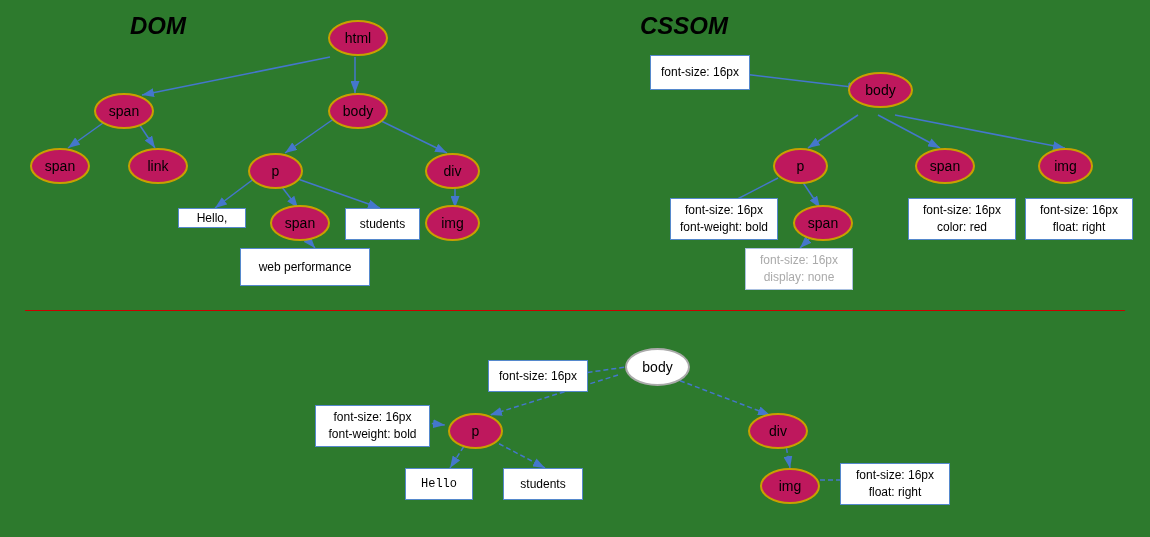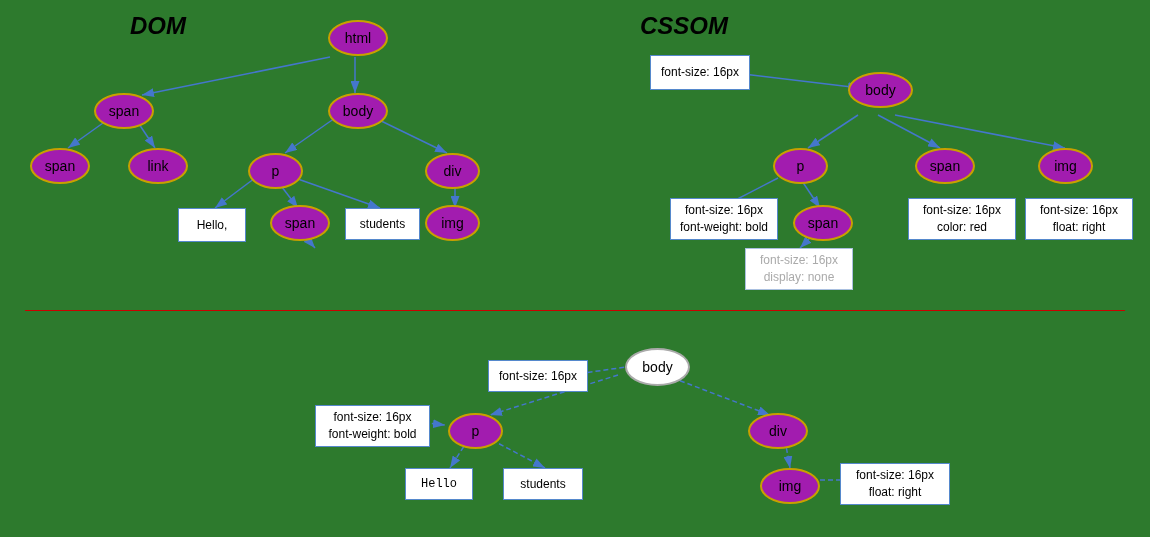--- a/index.html
+++ b/index.html
@@ -23,21 +23,21 @@
       position: absolute;
       font-style: italic;
       font-weight: bold;
       font-size: 24px;
       color: #000;
     }
 
     
     .oval {
       position: absolute;
-      background: #a21caf;
+      background: #be185d;
       border: 2px solid #c8a000;
       border-radius: 50%;
       display: flex;
       align-items: center;
       justify-content: center;
       font-size: 14px;
       font-weight: normal;
       color: #000;
       text-align: center;
     }
@@ -184,28 +184,29 @@
   <div class="oval" style="left:328px; top:93px; width:60px; height:36px;">body</div>
 
   <div class="oval" style="left:30px; top:148px; width:60px; height:36px;">span</div>
 
   <div class="oval" style="left:128px; top:148px; width:60px; height:36px;">link</div>
 
   <div class="oval" style="left:248px; top:153px; width:55px; height:36px;">p</div>
 
   <div class="oval" style="left:425px; top:153px; width:55px; height:36px;">div</div>
 
-  <div class="rect" style="left:178px; top:208px; width:68px; height:34px;">Hello,</div>
+  <div class="rect" style="left:178px; top:208px; width:68px; height:20px;">Hello,</div>
 
   <div class="oval" style="left:270px; top:205px; width:60px; height:36px;">span</div>
 
   <div class="rect" style="left:345px; top:208px; width:75px; height:32px;">students</div>
 
   <div class="oval" style="left:425px; top:205px; width:55px; height:36px;">img</div>
 
+  <div class="rect" style="left:240px; top:248px; width:130px; height:38px;">web performance</div>
 
   <div class="rect" style="left:650px; top:55px; width:100px; height:35px;">font-size: 16px</div>
 
   <div class="oval" style="left:848px; top:72px; width:65px; height:36px;">body</div>
 
   <div class="oval" style="left:773px; top:148px; width:55px; height:36px;">p</div>
 
   <div class="oval" style="left:915px; top:148px; width:60px; height:36px;">span</div>
 
   <div class="oval" style="left:1038px; top:148px; width:55px; height:36px;">img</div>

